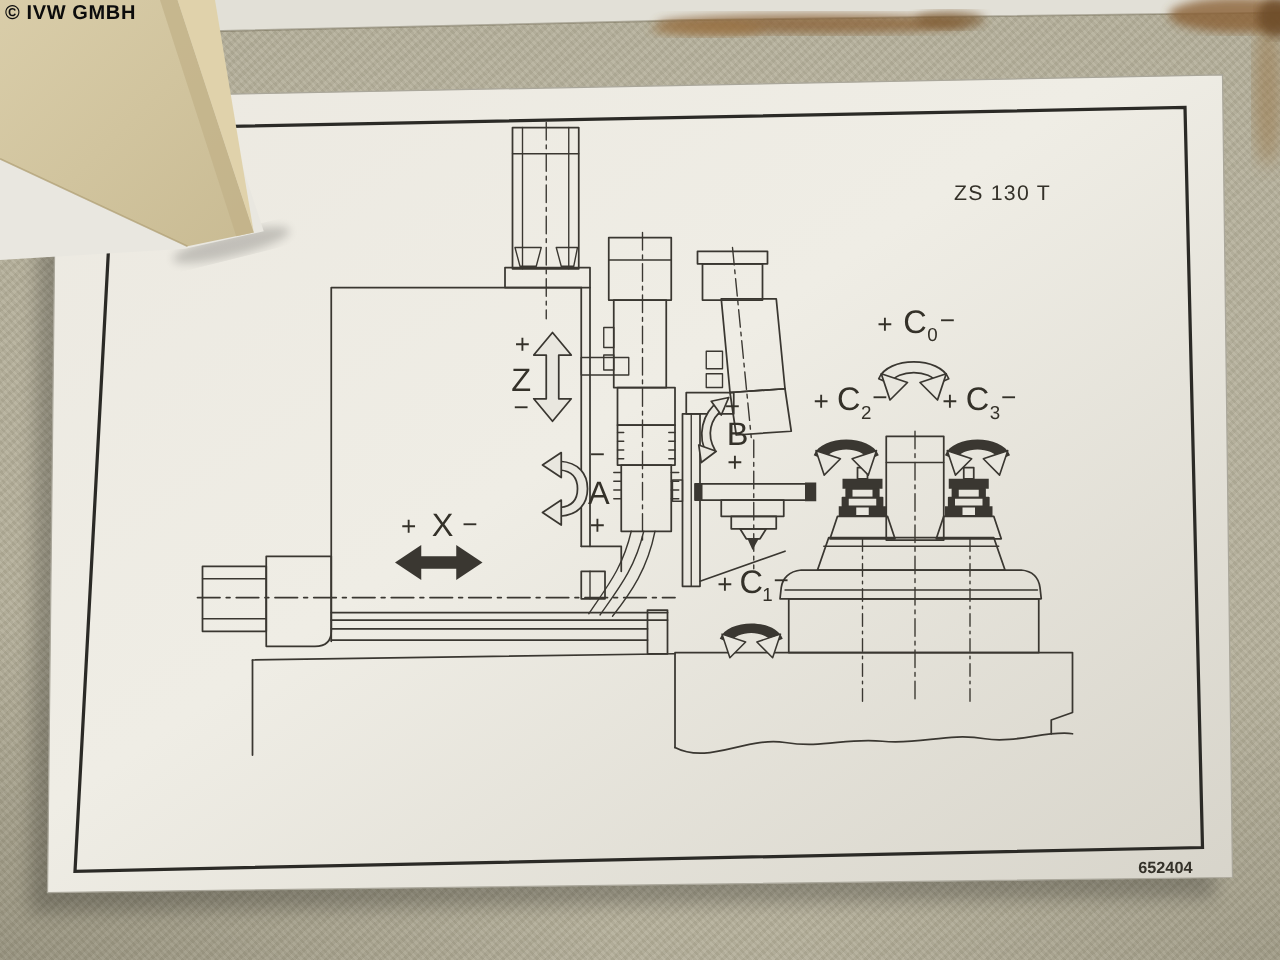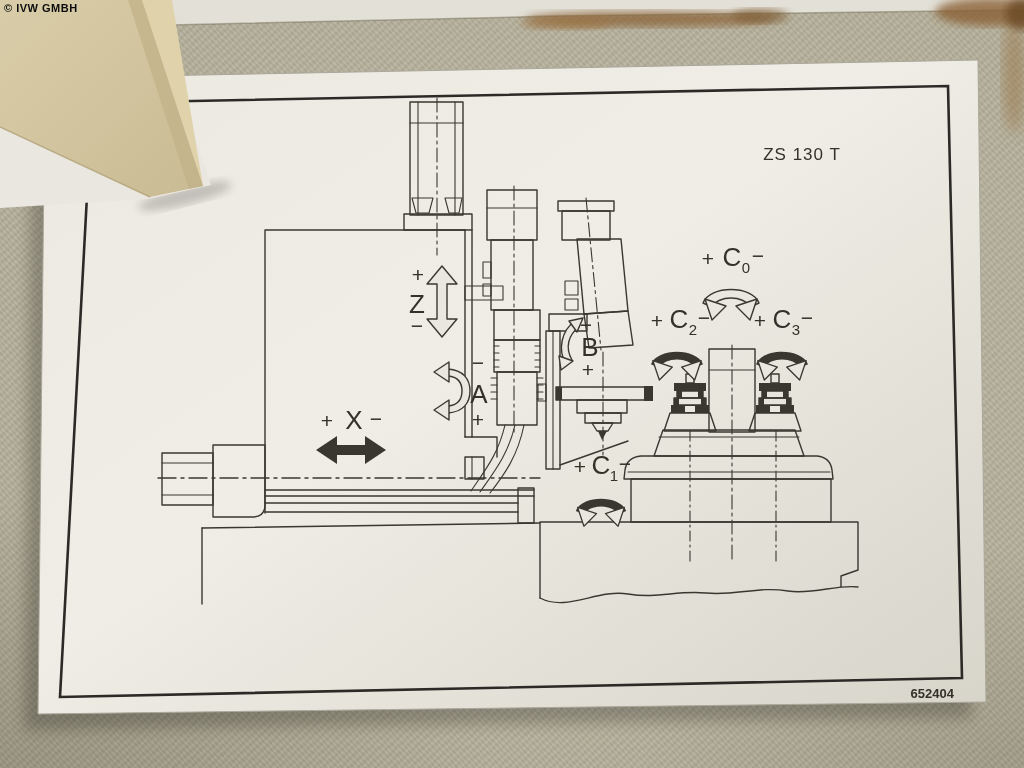--- a/index.html
+++ b/index.html
@@ -18,21 +18,21 @@
   .ink{stroke:#3a3731;fill:none;stroke-width:1.4;stroke-linecap:round;stroke-linejoin:round;}
   .thin{stroke-width:1.1;}
   .fillink{fill:#3a3731;stroke:none;}
   .open{fill:#e9e7df;stroke:#3a3731;stroke-width:1.4;stroke-linejoin:round;}
   text{fill:#343129;}
   .axis-letter{font-size:26px;}
   .axis-sign{font-size:21px;}
   .axis-sub{font-size:15px;}
   #watermark{
     position:absolute;left:4px;top:2px;color:#0c0c0c;
-    font-size:11px;font-weight:bold;letter-spacing:0.5px;z-index:50;
+    font-size:16px;font-weight:bold;letter-spacing:0.5px;z-index:50;
   }
 </style>
 </head>
 <body>
 
 <svg width="1024" height="768" viewBox="0 0 1024 768">
   <defs>
     <linearGradient id="plateGrad" x1="0" y1="0" x2="1" y2="1">
       <stop offset="0" stop-color="#ece9e1"></stop>
       <stop offset="0.45" stop-color="#efede5"></stop>

